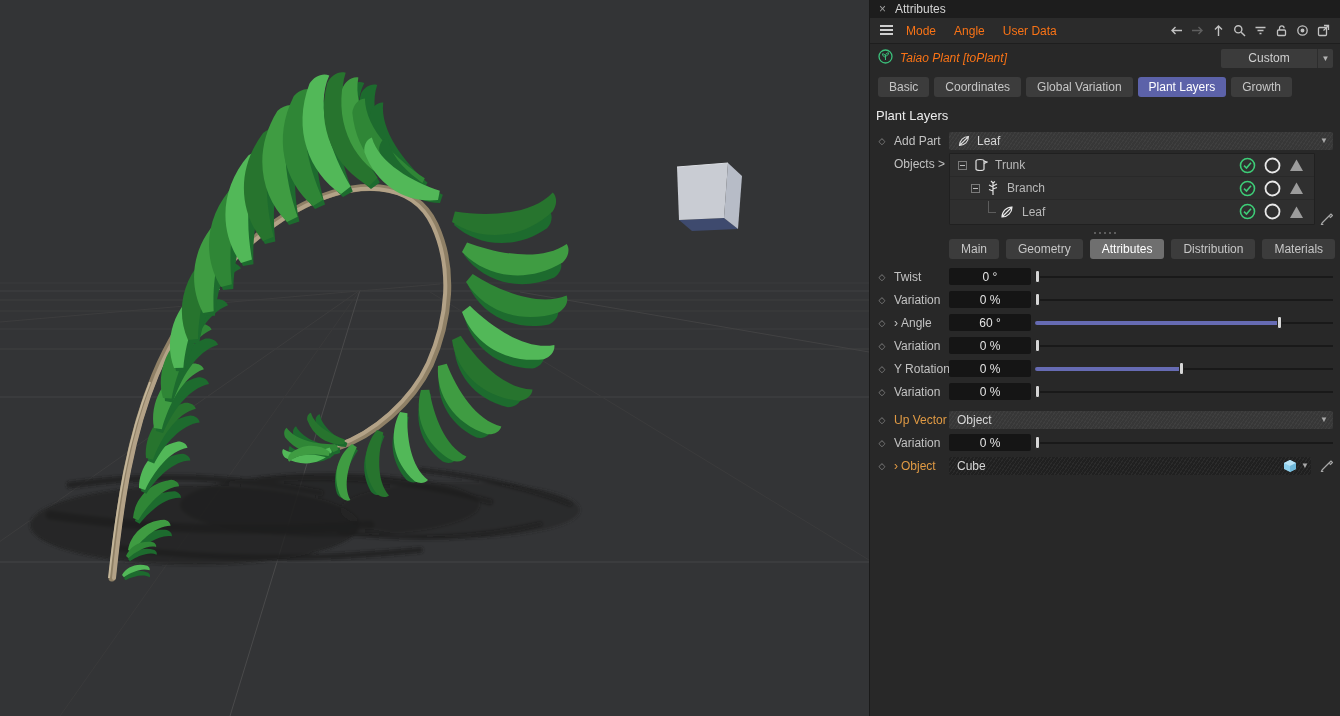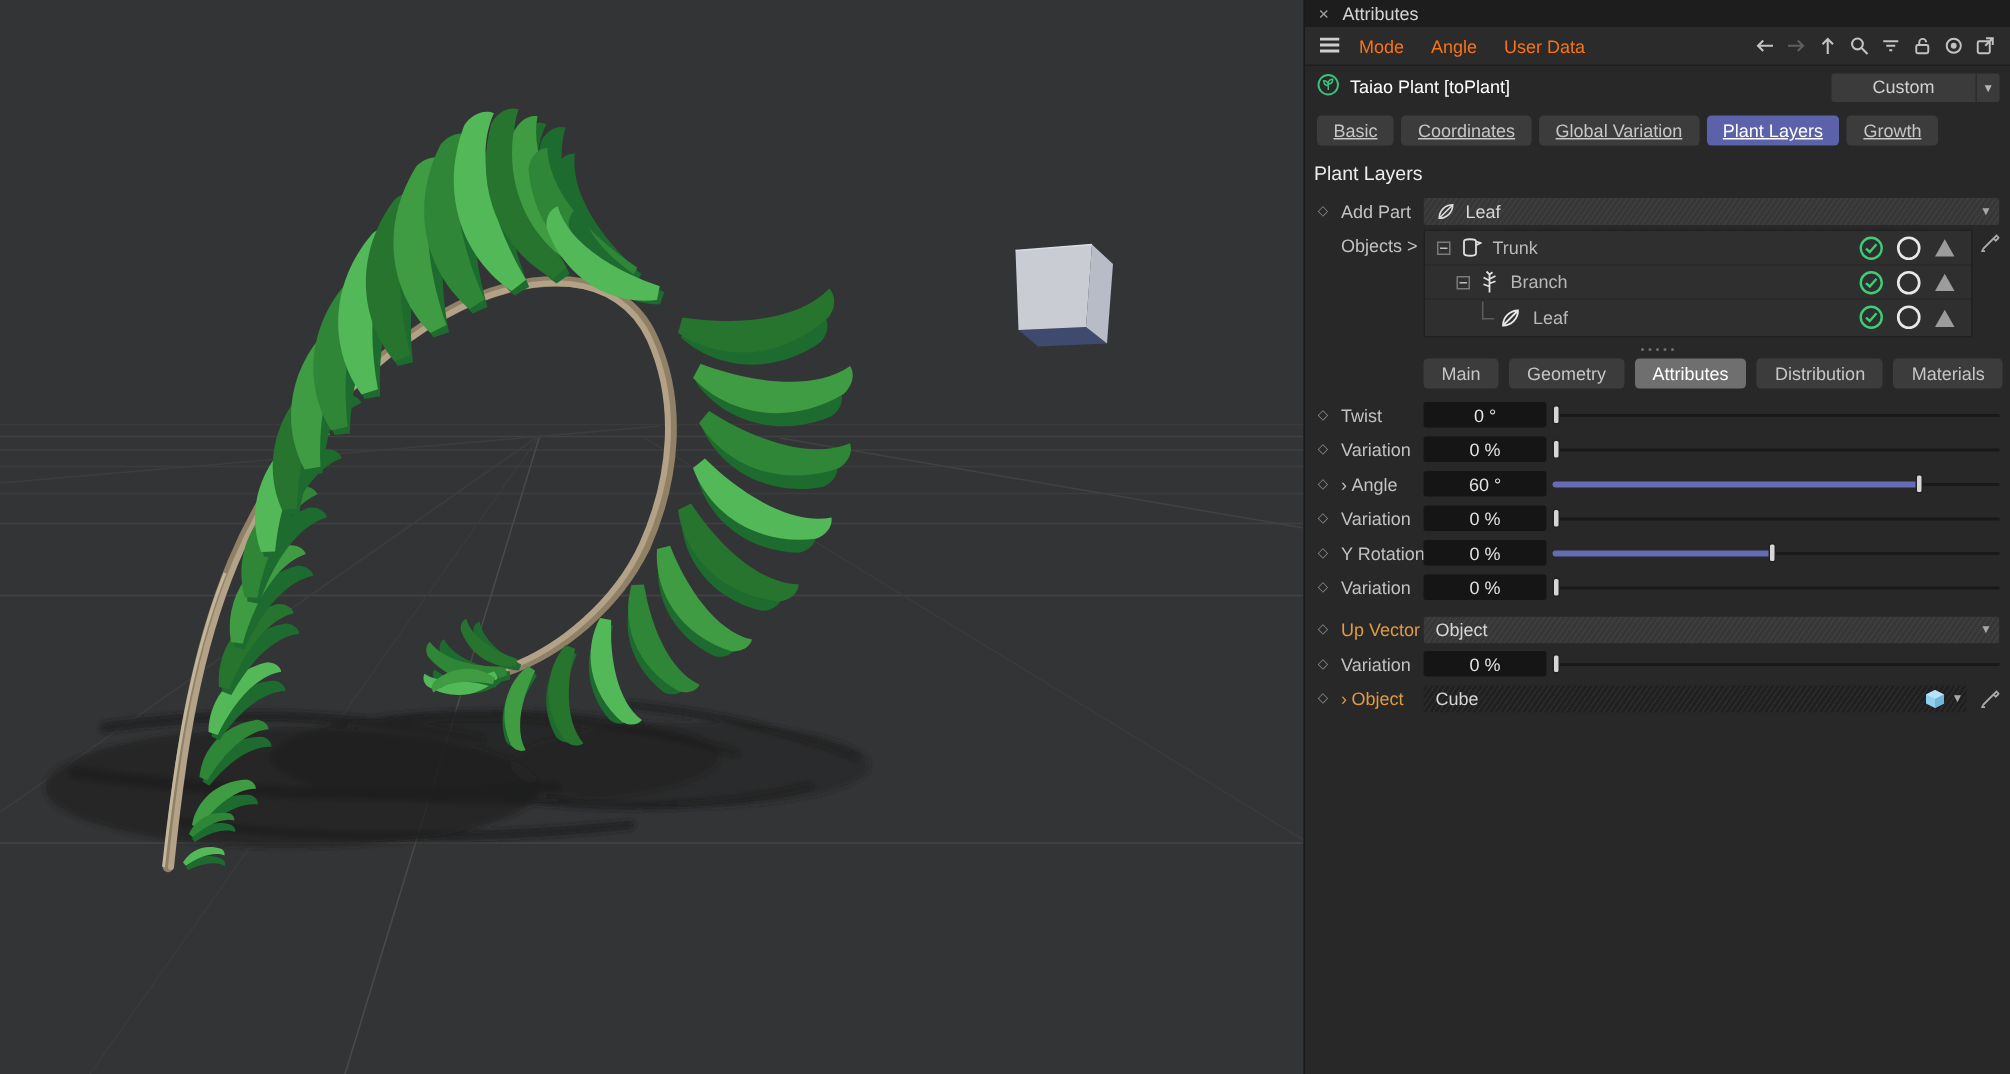--- a/index.html
+++ b/index.html
@@ -20,31 +20,31 @@
   .titlebar .close { color:#9f9f9f; font-size:12px; line-height:1; cursor:default; }
   .titlebar .title { font-size:12px; }
 
   .menubar { height:26px; background:#2b2b2b; border-bottom:1px solid #1e1e1e;
              display:flex; align-items:center; padding:0 8px; gap:4px; }
   .menubar .menu-item { padding:3px 7px; color:#f97316; }
   .menubar .spacer { flex:1; }
   .iconbtn { width:17px; height:17px; display:flex; align-items:center; justify-content:center; }
 
   .objrow { height:28px; display:flex; align-items:center; padding:0 7px 0 8px; gap:7px; }
-  .objrow .objname { color:#ffffff; flex:1; }
+  .objrow .objname { color:#f97316; flex:1;font-style:italic; }
   .dropdown-sm { width:112px; height:19px; background:#3b3b3b; border-radius:2px;
                  display:flex; align-items:center; }
   .dropdown-sm .dd-label { flex:1; text-align:center; color:#d0d0d0; }
   .dd-arrow-box { width:16px; height:100%; border-left:1px solid #2d2d2d; display:flex;
                   align-items:center; justify-content:center; color:#b5b5b5; font-size:8px; }
 
   .tabrow { display:flex; gap:5px; padding:2px 0 2px 8px; }
   .tabrow.first { padding-top:5px; }
   .tab { height:20px; padding:0 11px; background:#3c3c3c; border-radius:3px; color:#c6c6c6;
-         display:flex; align-items:center; white-space:nowrap;text-decoration:underline; }
+         display:flex; align-items:center; white-space:nowrap; }
   .tab.active { background:#5c62a9; color:#ffffff; }
 
   .section-title { color:#ececec; font-size:13px; padding:9px 0 6px 6px; }
 
   .prow { display:flex; align-items:center; height:23px; padding-right:7px; }
   .labelzone { width:79px; display:flex; align-items:center; flex:none; }
   .diamond { width:24px; text-align:center; color:#8a8a8a; font-size:9px; flex:none; }
   .plabel { white-space:nowrap; color:#c2c2c2; }
   .plabel .exp { color:inherit; margin-right:3px; font-size:12px; }
   .orange { color:#e09a44; }
@@ -79,21 +79,21 @@
   .dotgrip { height:9px; display:flex; align-items:center; justify-content:center; gap:3px; }
   .dotgrip i { width:2px; height:2px; background:#6f6f6f; border-radius:50%; }
 
   .subtabs { display:flex; gap:7px; padding:2px 7px 6px 79px; }
   .subtab { height:20px; padding:0 12px; background:#3c3c3c; border-radius:3px; color:#c6c6c6;
             display:flex; align-items:center; white-space:nowrap; }
   .subtab.active { background:#6f6f6f; color:#ffffff; }
 
   .gap-uv { margin-top:5px; }
   .pencil { width:18px; display:flex; justify-content:flex-end; flex:none; }
-  .tree-wrap { flex:1; display:flex; align-items:flex-start; }
+  .tree-wrap { flex:1; display:flex; align-items:flex-end; }
   .tree-pencil { width:18px; display:flex; justify-content:flex-end; padding-top:2px; }
 
   .cube-glyph { margin-left:auto; margin-right:2px; display:flex; align-items:center; gap:4px; }
 </style>
 </head>
 <body>
 
 <div class="stage">
 
   <div class="viewport">

